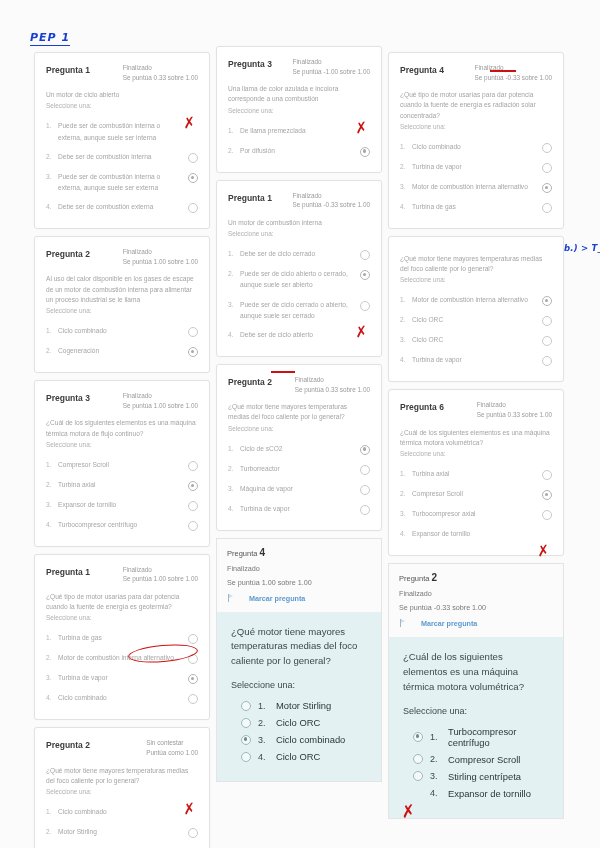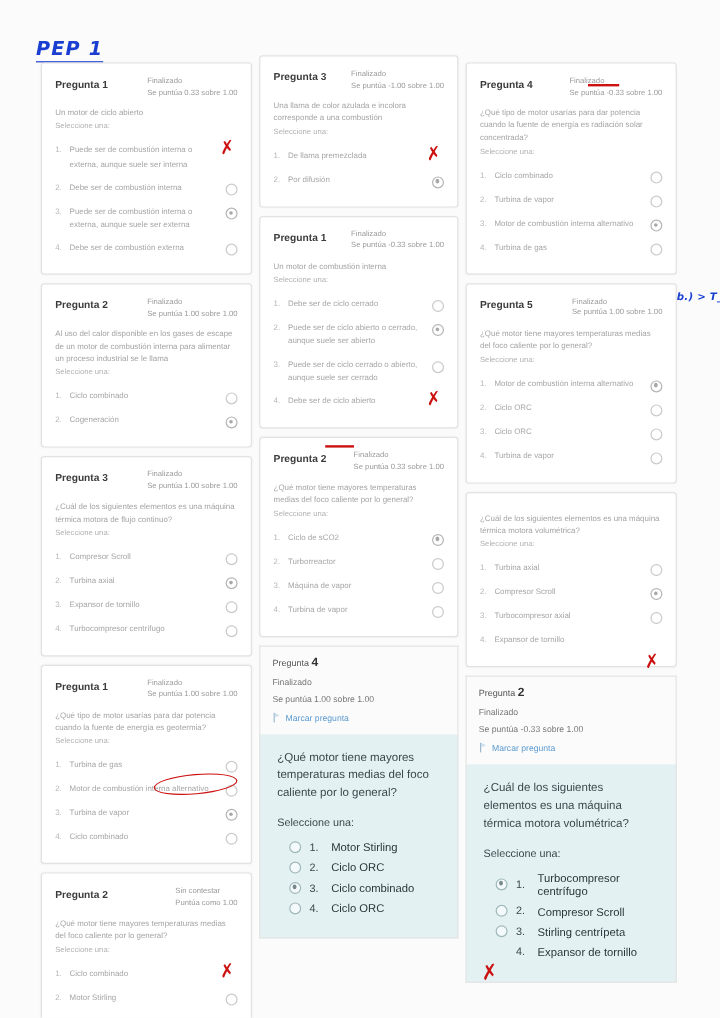--- a/index.html
+++ b/index.html
@@ -18,21 +18,21 @@
     position:absolute;
     color:#1a3fd0;
     font-family:"DejaVu Sans", sans-serif;
     font-style:italic;
     font-weight:bold;
     pointer-events:none;
     white-space:nowrap;
   }
   #pep-title{
     left:30px;top:31px;
-    font-size:16px;
+    font-size:11px;
     letter-spacing:1px;
     border-bottom:1.6px solid #1a3fd0;
     padding-bottom:1px;
   }
   #note-temp{
     left:455px;top:243px;
     font-size:8.5px;
     font-weight:600;
     letter-spacing:.2px;
   }
@@ -114,21 +114,21 @@
   .bigq{margin-bottom:7px;}
   .bigq .bighead{
     background:#fbfbfb;border:1px solid #e4e4e4;border-bottom:none;
     padding:8px 10px 9px 10px;
   }
   .bigq .bigtitle{font-size:7.5px;color:#555;margin-bottom:6px;}
   .bigq .bigtitle b{font-size:10px;color:#333;font-weight:bold;}
   .bigq .bigstate{font-size:7.2px;color:#777;margin-bottom:5px;}
   .bigq .bigmark{font-size:7.2px;color:#777;margin-bottom:7px;}
   .bigq .flagrow{
-    font-size:7.2px;color:#5c9bd1;display:flex;align-items:flex-start;gap:4px;
+    font-size:7.2px;color:#5c9bd1;display:flex;align-items:flex-start;gap:15px;font-weight:bold;
   }
   .flag-icon{display:inline-block;width:7px;height:8px;position:relative;}
   .flag-icon:before{
     content:"";position:absolute;left:1px;top:0;width:1px;height:8px;
     background:#9bb8cf;
   }
   .flag-icon:after{
     content:"";position:absolute;left:2px;top:.5px;
     border-left:4px solid #cfe0ec;border-top:2px solid transparent;
     border-bottom:2px solid transparent;
@@ -530,27 +530,20 @@
           <div class="opt">
             <div class="optlab">
               <span class="n">4.</span>
               <span>Turbina de gas</span>
             </div>
             <span class="radio"></span>
           </div>
         </div>
       </div>
       <div class="qcard">
-        <div class="qhead">
-          <div class="qnum">Pregunta 5</div>
-          <div class="qmeta">
-            <span class="st">Finalizado</span>
-            <span class="st">Se puntúa 1.00 sobre 1.00</span>
-          </div>
-        </div>
         <div class="qtext">¿Qué motor tiene mayores temperaturas medias del foco caliente por lo general?</div>
         <div class="qsel">Seleccione una:</div>
         <div class="opts">
           <div class="opt">
             <div class="optlab">
               <span class="n">1.</span>
               <span>Motor de combustión interna alternativo</span>
             </div>
             <span class="radio on"></span>
           </div>
@@ -571,20 +564,27 @@
           <div class="opt">
             <div class="optlab">
               <span class="n">4.</span>
               <span>Turbina de vapor</span>
             </div>
             <span class="radio"></span>
           </div>
         </div>
       </div>
       <div class="qcard">
+        <div class="qhead">
+          <div class="qnum">Pregunta 6</div>
+          <div class="qmeta">
+            <span class="st">Finalizado</span>
+            <span class="st">Se puntúa  0.33 sobre 1.00</span>
+          </div>
+        </div>
         <div class="qtext">¿Cuál de los siguientes elementos es una máquina térmica motora volumétrica?</div>
         <div class="qsel">Seleccione una:</div>
         <div class="opts">
           <div class="opt">
             <div class="optlab">
               <span class="n">1.</span>
               <span>Turbina axial</span>
             </div>
             <span class="radio"></span>
           </div>

